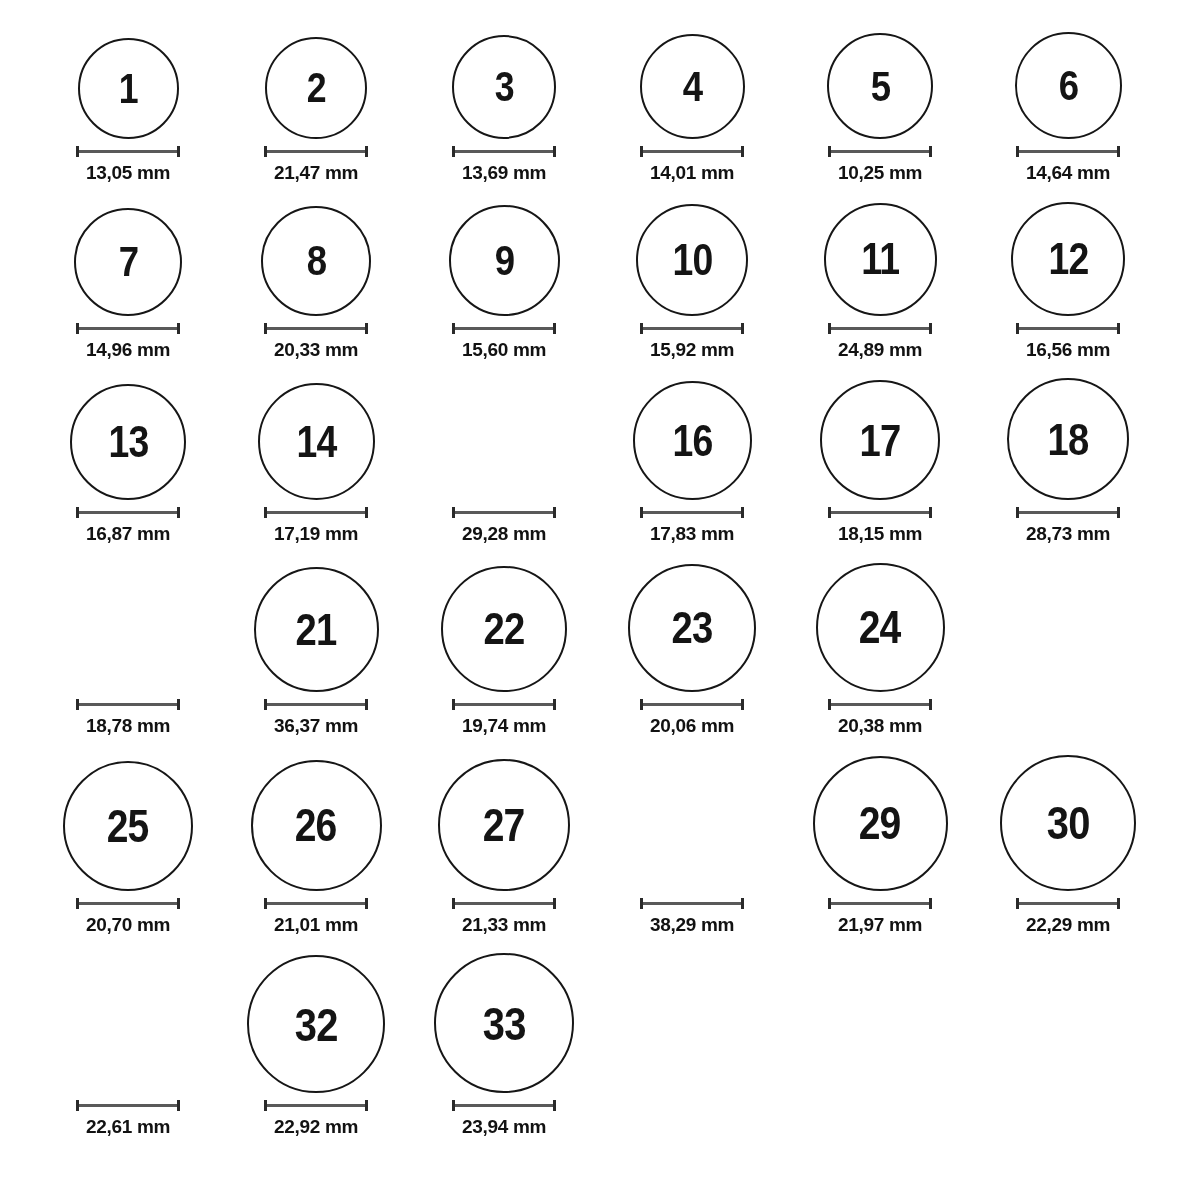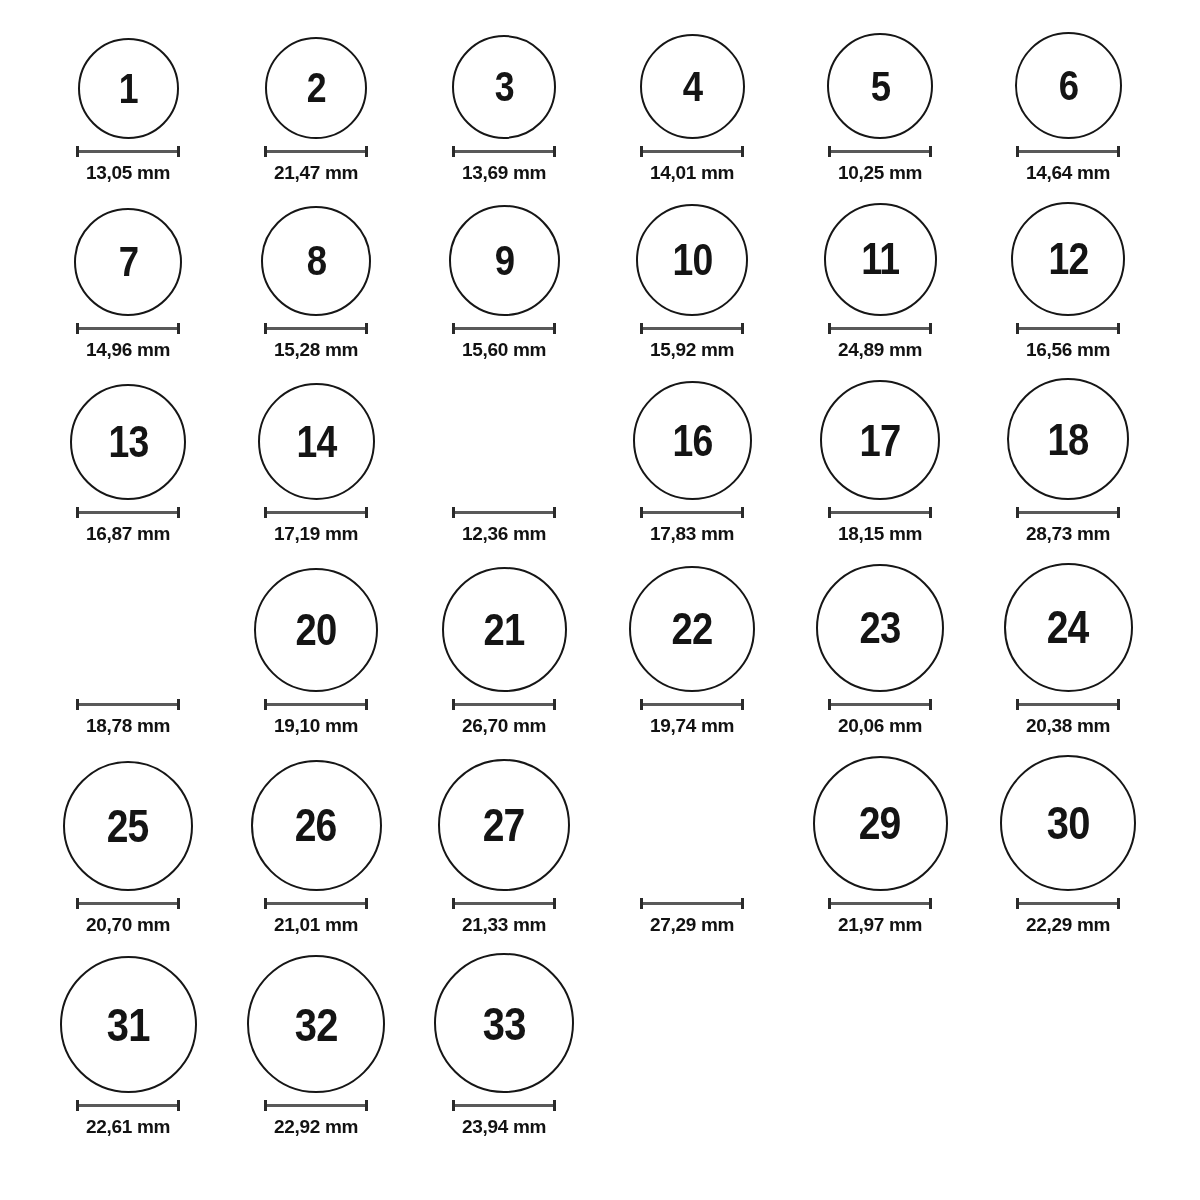--- a/index.html
+++ b/index.html
@@ -162,21 +162,21 @@
       </div>
       <div class="cell">
         <div class="circle" style="width:110px;height:110px">
           <span class="num" style="font-size:43px">8</span>
         </div>
         <div class="measure">
           <span class="tick"></span>
           <span class="rule"></span>
           <span class="tick"></span>
         </div>
-        <div class="label">15,28 mm</div>
+        <div class="label">20,33 mm</div>
       </div>
       <div class="cell">
         <div class="circle" style="width:111px;height:111px">
           <span class="num" style="font-size:43px">9</span>
         </div>
         <div class="measure">
           <span class="tick"></span>
           <span class="rule"></span>
           <span class="tick"></span>
         </div>
@@ -238,21 +238,21 @@
           <span class="tick"></span>
         </div>
         <div class="label">17,19 mm</div>
       </div>
       <div class="cell">
         <div class="measure">
           <span class="tick"></span>
           <span class="rule"></span>
           <span class="tick"></span>
         </div>
-        <div class="label">12,36 mm</div>
+        <div class="label">29,28 mm</div>
       </div>
       <div class="cell">
         <div class="circle" style="width:119px;height:119px">
           <span class="num" style="font-size:44px">16</span>
         </div>
         <div class="measure">
           <span class="tick"></span>
           <span class="rule"></span>
           <span class="tick"></span>
         </div>
@@ -284,40 +284,29 @@
     <div class="row">
       <div class="cell">
         <div class="measure">
           <span class="tick"></span>
           <span class="rule"></span>
           <span class="tick"></span>
         </div>
         <div class="label">18,78 mm</div>
       </div>
       <div class="cell">
-        <div class="circle" style="width:124px;height:124px">
-          <span class="num" style="font-size:45px">20</span>
-        </div>
-        <div class="measure">
-          <span class="tick"></span>
-          <span class="rule"></span>
-          <span class="tick"></span>
-        </div>
-        <div class="label">19,10 mm</div>
-      </div>
-      <div class="cell">
         <div class="circle" style="width:125px;height:125px">
           <span class="num" style="font-size:45px">21</span>
         </div>
         <div class="measure">
           <span class="tick"></span>
           <span class="rule"></span>
           <span class="tick"></span>
         </div>
-        <div class="label">26,70 mm</div>
+        <div class="label">36,37 mm</div>
       </div>
       <div class="cell">
         <div class="circle" style="width:126px;height:126px">
           <span class="num" style="font-size:45px">22</span>
         </div>
         <div class="measure">
           <span class="tick"></span>
           <span class="rule"></span>
           <span class="tick"></span>
         </div>
@@ -379,21 +368,21 @@
           <span class="tick"></span>
         </div>
         <div class="label">21,33 mm</div>
       </div>
       <div class="cell">
         <div class="measure">
           <span class="tick"></span>
           <span class="rule"></span>
           <span class="tick"></span>
         </div>
-        <div class="label">27,29 mm</div>
+        <div class="label">38,29 mm</div>
       </div>
       <div class="cell">
         <div class="circle" style="width:135px;height:135px">
           <span class="num" style="font-size:46px">29</span>
         </div>
         <div class="measure">
           <span class="tick"></span>
           <span class="rule"></span>
           <span class="tick"></span>
         </div>
@@ -406,23 +395,20 @@
         <div class="measure">
           <span class="tick"></span>
           <span class="rule"></span>
           <span class="tick"></span>
         </div>
         <div class="label">22,29 mm</div>
       </div>
     </div>
     <div class="row">
       <div class="cell">
-        <div class="circle" style="width:137px;height:137px">
-          <span class="num" style="font-size:47px">31</span>
-        </div>
         <div class="measure">
           <span class="tick"></span>
           <span class="rule"></span>
           <span class="tick"></span>
         </div>
         <div class="label">22,61 mm</div>
       </div>
       <div class="cell">
         <div class="circle" style="width:138px;height:138px">
           <span class="num" style="font-size:47px">32</span>

